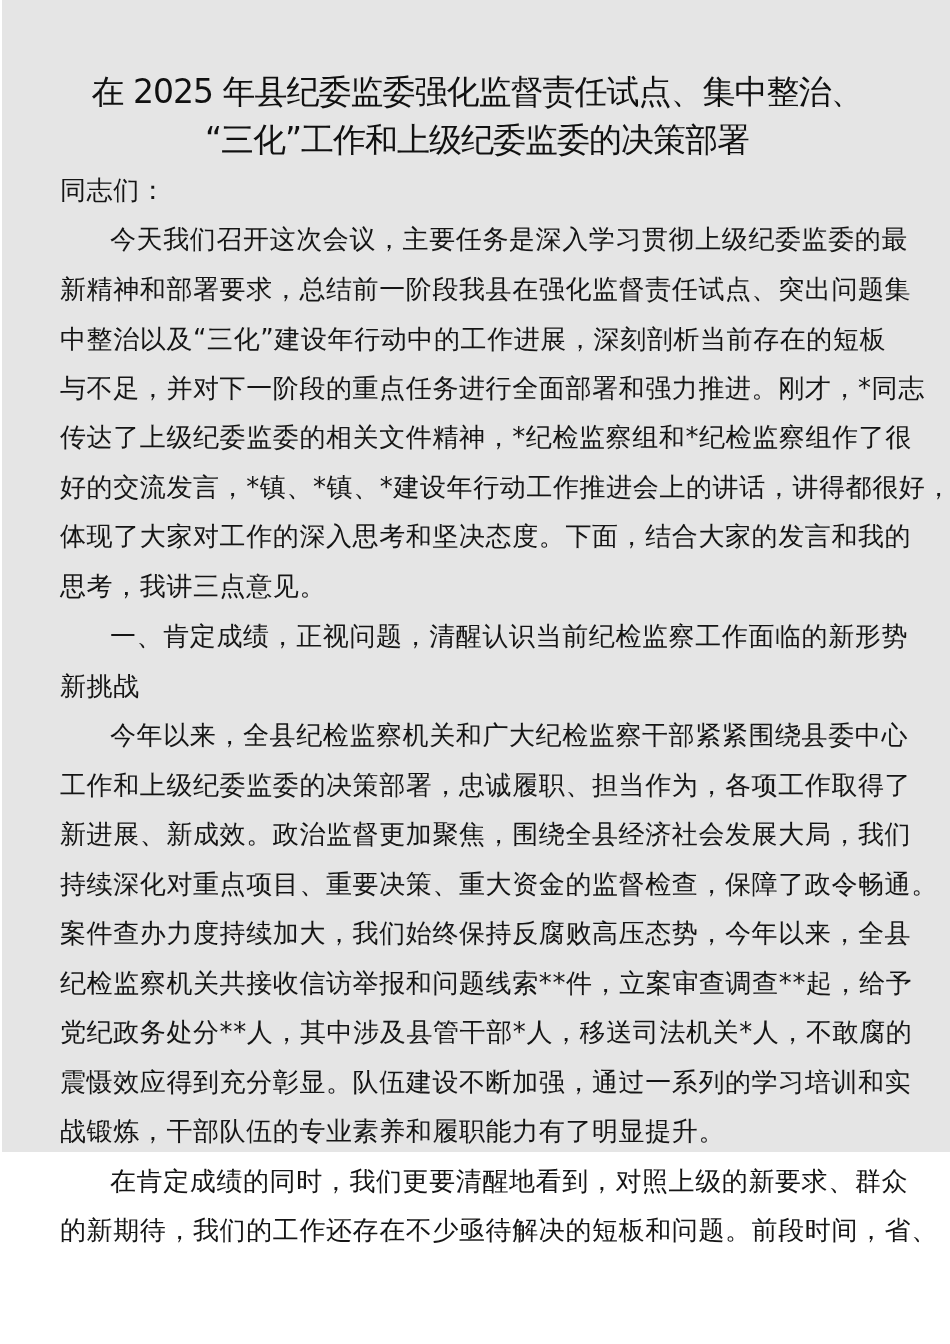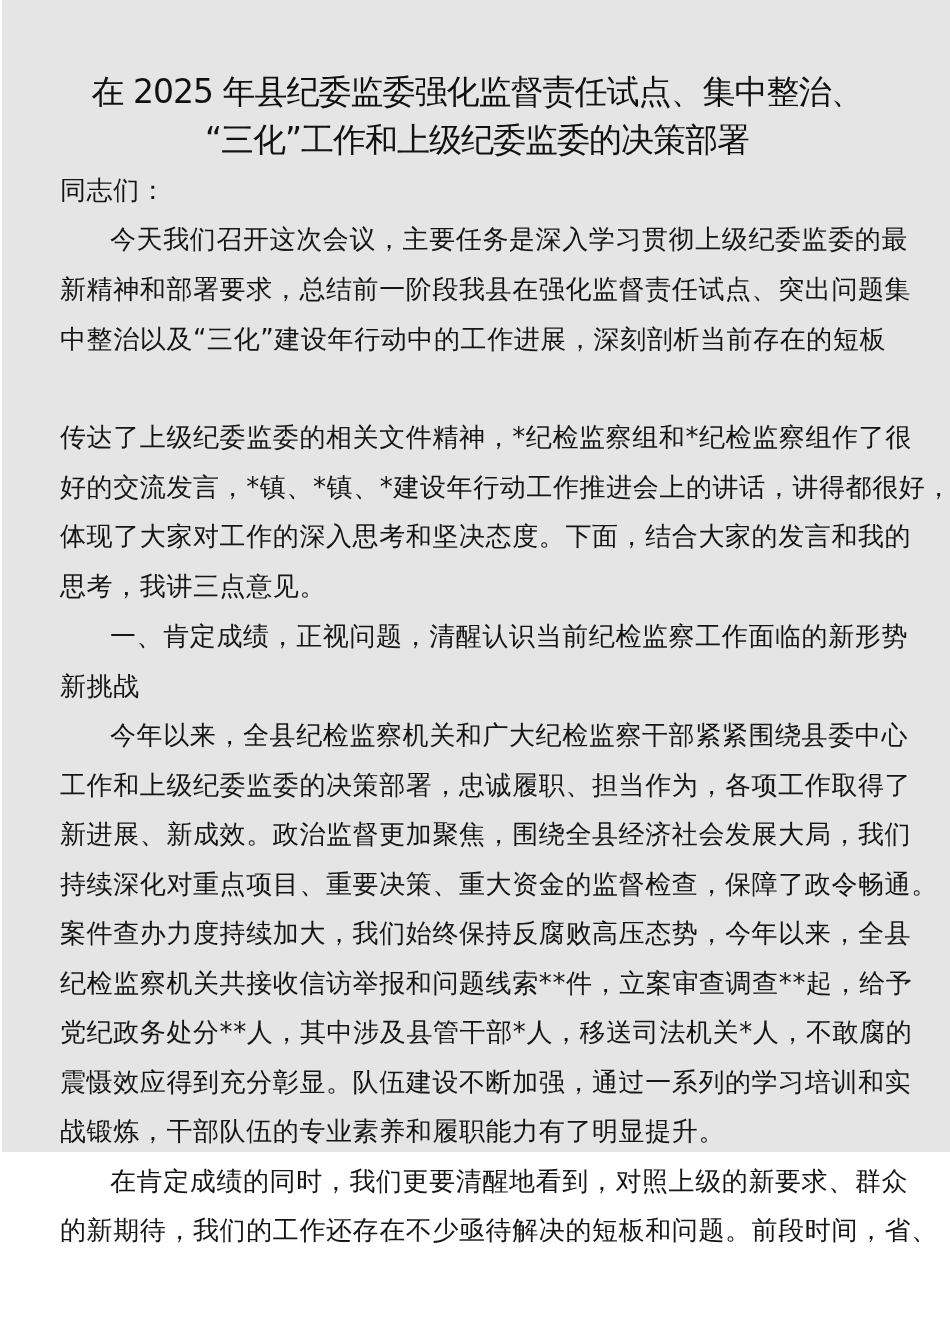--- a/index.html
+++ b/index.html
@@ -19,20 +19,21 @@
 
 <div class="page">
   <div class="title t1">在 2025 年县纪委监委强化监督责任试点、集中整治、</div>
   <div class="title t2">“三化”工作和上级纪委监委的决策部署</div>
 
   <div class="line" style="top:175px">同志们：</div>
 
   <div class="line indent" style="top:224px">今天我们召开这次会议，主要任务是深入学习贯彻上级纪委监委的最</div>
   <div class="line" style="top:274px">新精神和部署要求，总结前一阶段我县在强化监督责任试点、突出问题集</div>
   <div class="line" style="top:324px">中整治以及“三化”建设年行动中的工作进展，深刻剖析当前存在的短板</div>
+  <div class="line" style="top:373px">与不足，并对下一阶段的重点任务进行全面部署和强力推进。刚才，*同志</div>
   <div class="line" style="top:422px">传达了上级纪委监委的相关文件精神，*纪检监察组和*纪检监察组作了很</div>
   <div class="line" style="top:472px">好的交流发言，*镇、*镇、*建设年行动工作推进会上的讲话，讲得都很好，</div>
   <div class="line" style="top:521px">体现了大家对工作的深入思考和坚决态度。下面，结合大家的发言和我的</div>
   <div class="line" style="top:571px">思考，我讲三点意见。</div>
 
   <div class="line indent" style="top:621px">一、肯定成绩，正视问题，清醒认识当前纪检监察工作面临的新形势</div>
   <div class="line" style="top:671px">新挑战</div>
 
   <div class="line indent" style="top:720px">今年以来，全县纪检监察机关和广大纪检监察干部紧紧围绕县委中心</div>
   <div class="line" style="top:819px">新进展、新成效。政治监督更加聚焦，围绕全县经济社会发展大局，我们</div>

